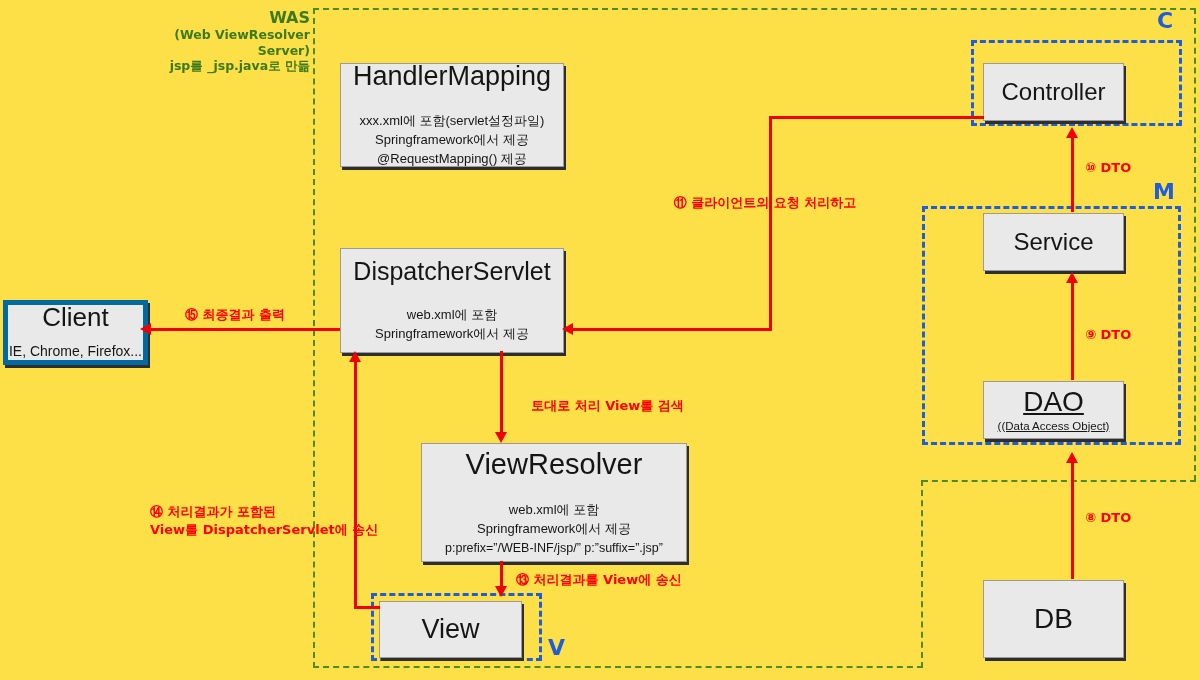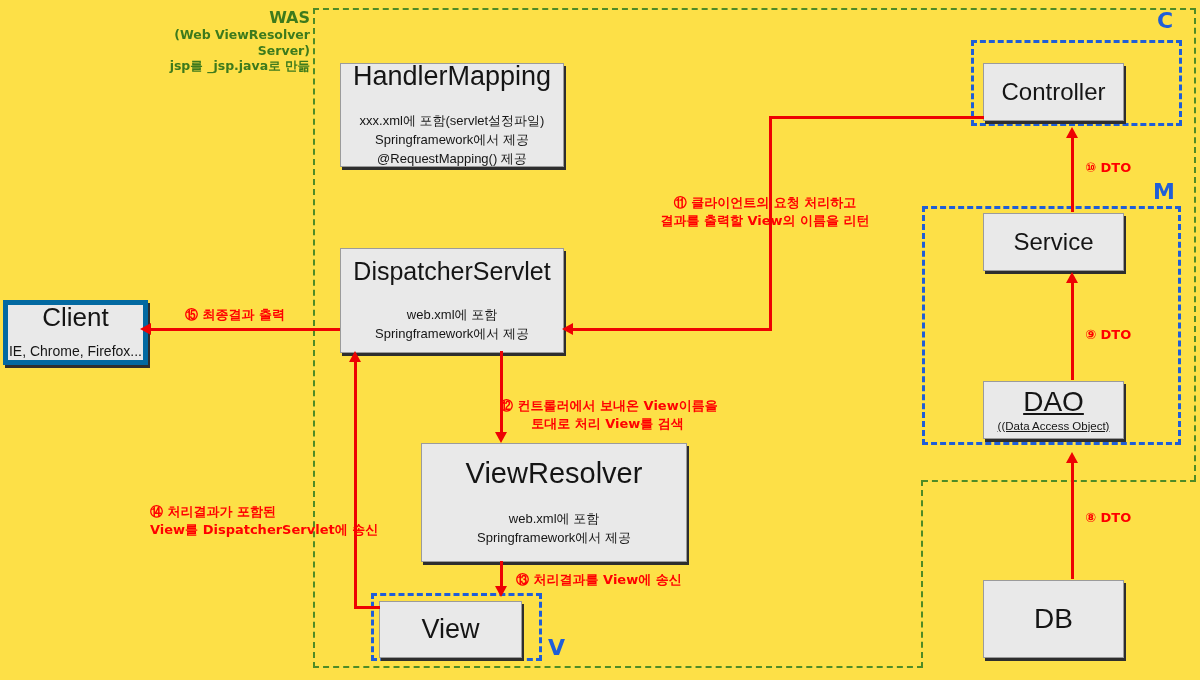--- a/index.html
+++ b/index.html
@@ -80,20 +80,21 @@
   <div class="box" style="left:3px;top:300px;width:135px;height:55px;border:5px solid #0369a1;">
     <div class="box-title" style="font-size:26px;">Client</div>
     <div class="box-sub" style="margin-top:8px;font-size:14px;">IE, Chrome, Firefox...</div>
   </div>
 
   <div class="box" style="left:421px;top:443px;width:264px;height:117px;">
     <div class="box-title" style="font-size:29px;">ViewResolver</div>
     <div class="box-sub">
       <div>web.xml에 포함</div>
       <div>Springframework에서 제공</div>
+      <div style="font-size:12.5px;">p:prefix=”/WEB-INF/jsp/” p:”suffix=”.jsp”</div>
     </div>
   </div>
 
   <div class="box" style="left:379px;top:601px;width:141px;height:55px;">
     <div class="box-title" style="font-size:27px;">View</div>
   </div>
 
   <div class="box" style="left:983px;top:63px;width:139px;height:56px;">
     <div class="box-title" style="font-size:24px;">Controller</div>
   </div>
@@ -114,27 +115,25 @@
   <div class="rline-h" style="left:150px;top:328px;width:190px;"></div>
   <div class="ah ah-left" style="left:140px;top:323px;"></div>
   <div class="rlabel" style="left:185px;top:306px;">⑮ 최종결과 출력</div>
 
   <div class="rline-h" style="left:770px;top:116px;width:214px;"></div>
   <div class="rline-v" style="left:769px;top:116px;height:215px;"></div>
   <div class="rline-h" style="left:573px;top:328px;width:199px;"></div>
   <div class="ah ah-left" style="left:562px;top:323px;"></div>
   <div class="rlabel" style="left:645px;top:194px;width:240px;text-align:center;">
     <div>⑪ 클라이언트의 요청 처리하고</div>
-    <div>결과를 출력할 View의 이름을 리턴</div>
   </div>
 
   <div class="rline-v" style="left:500px;top:351px;height:81px;"></div>
   <div class="ah ah-down" style="left:495px;top:432px;"></div>
   <div class="rlabel" style="left:500px;top:397px;width:215px;text-align:center;">
-    <div>⑫ 컨트롤러에서 보내온 View이름을</div>
     <div>토대로 처리 View를 검색</div>
   </div>
 
   <div class="rline-v" style="left:500px;top:561px;height:25px;"></div>
   <div class="ah ah-down" style="left:495px;top:586px;"></div>
   <div class="rlabel" style="left:516px;top:571px;">⑬ 처리결과를 View에 송신</div>
 
   <div class="rline-h" style="left:356px;top:606px;width:24px;"></div>
   <div class="rline-v" style="left:354px;top:360px;height:249px;"></div>
   <div class="ah ah-up" style="left:349px;top:351px;"></div>

